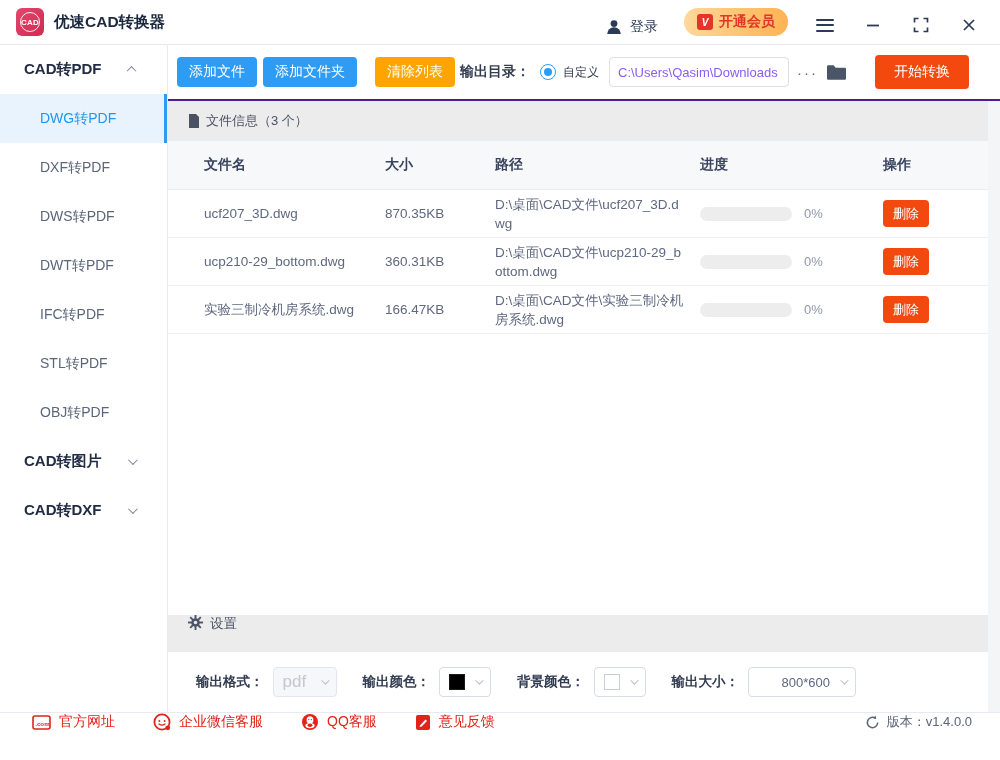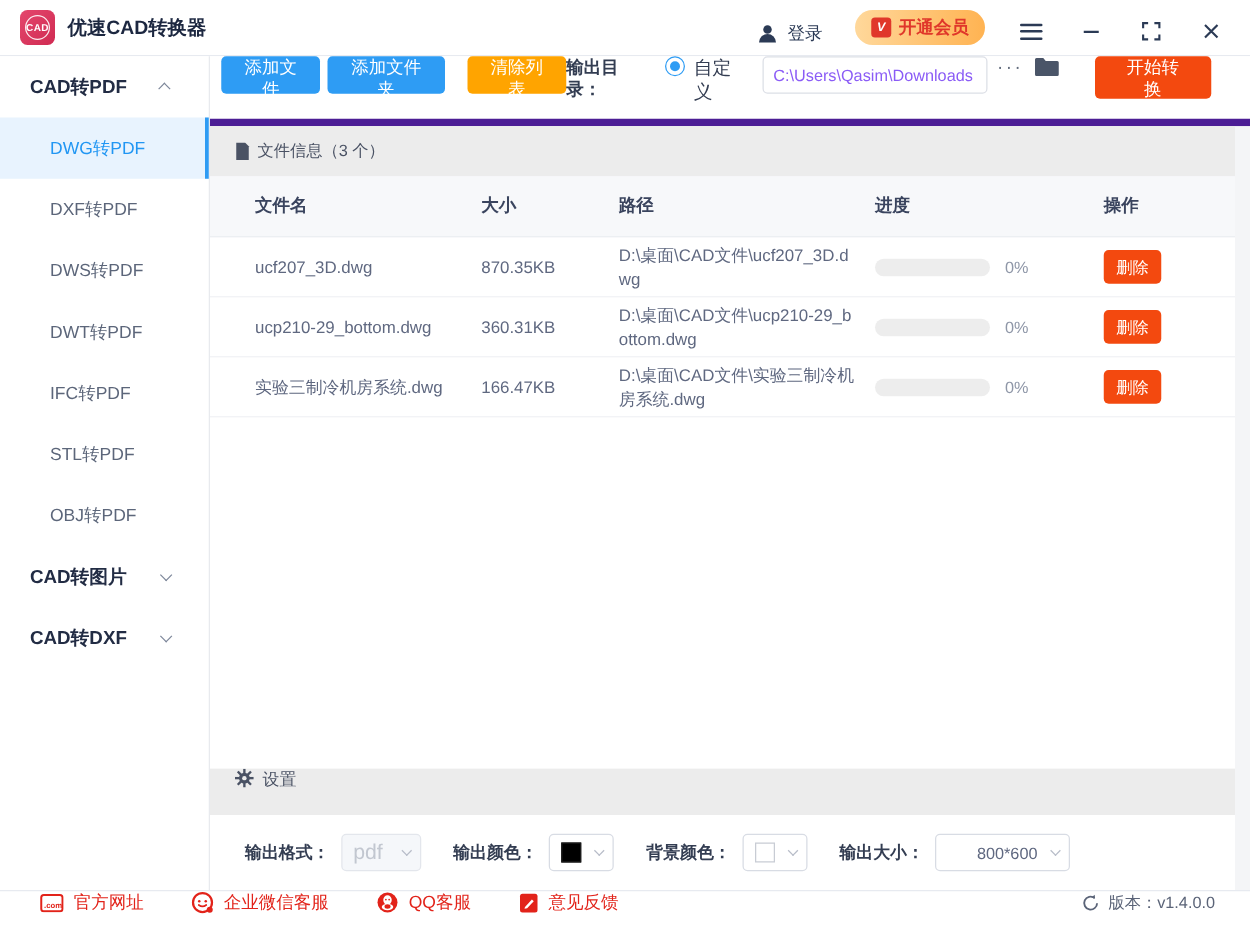--- a/index.html
+++ b/index.html
@@ -29,30 +29,30 @@
   .side-sec .chev { margin-left:auto; margin-right:8px; }
   .side-item { height:49px; display:flex; align-items:center; padding-left:40px; font-size:14px; color:#5c667a; cursor:pointer; position:relative; }
   .side-item.active { background:#e8f3fe; color:#2196f3; }
   .side-item.active::after { content:""; position:absolute; right:0; top:0; bottom:0; width:3px; background:#2e9bf3; }
   .chev { width:7px; height:7px; border-right:1.7px solid #7c8699; border-bottom:1.7px solid #7c8699; display:inline-block; }
   .chev-up { transform:rotate(-135deg) translate(-1px,-1px); }
   .chev-down { transform:rotate(45deg) translateY(-2px); }
 
   
   .main { flex:1 1 auto; display:flex; flex-direction:column; min-width:0; }
-  .toolbar { height:56px; flex:0 0 56px; background:#fff; border-bottom:6px solid #4c1d95; display:flex; align-items:flex-start; padding:0 0 0 9px; }
+  .toolbar { height:56px; flex:0 0 56px; background:#fff; border-bottom:2px solid #4c1d95; display:flex; align-items:center; padding:0 0 0 9px; }
   .btn { border:none; border-radius:4px; color:#fff; font-size:14px; height:30px; padding:0 12px; cursor:pointer; font-family:inherit; }
   .btn-blue { background:#2e9cf4; }
   .btn-orange { background:#ffa400; margin-left:18px; }
   .btn-start { background:#f3490f; height:34px; padding:0 19px; margin-left:28px; margin-right:31px; }
   .btn + .btn-blue { margin-left:6px; }
   .out-label { margin-left:auto; font-size:14px; font-weight:700; color:#333d52; }
   .radio { width:16px; height:16px; border-radius:50%; border:1.5px solid #2e9cf4; margin-left:10px; display:inline-flex; align-items:center; justify-content:center; cursor:pointer; }
   .radio i { width:8px; height:8px; border-radius:50%; background:#2e9cf4; }
-  .radio-label { font-size:15px; color:#333d52; margin-left:7px; }
+  .radio-label { font-size:12px; color:#333d52; margin-left:7px; }
   .path-input { margin-left:10px; width:180px; height:30px; border:1px solid #dcdfe6; border-radius:4px; padding:0 8px; font-size:13px; color:#8b5cf6; font-family:inherit; white-space:nowrap; overflow:hidden; }
   .more { margin-left:8px; font-size:15px; color:#606a7b; letter-spacing:2px; cursor:pointer; }
   .folder { margin-left:8px; cursor:pointer; display:flex; }
 
   
   .content { flex:1 1 auto; background:#f4f5f7; display:flex; min-height:0; }
   .card { width:820px; display:flex; flex-direction:column; min-height:0; }
   .band { height:40px; flex:0 0 40px; background:#ececec; display:flex; align-items:center; padding-left:20px; gap:6px; font-size:13px; color:#4a5264; }
   .grid { display:grid; grid-template-columns:181px 110px 205px 183px 1fr; align-items:center; padding-left:36px; padding-right:12px; }
   .thead { height:49px; flex:0 0 49px; background:#f7f8fa; font-size:14px; font-weight:700; color:#3a445e; border-bottom:1px solid #e9ecf0; }

